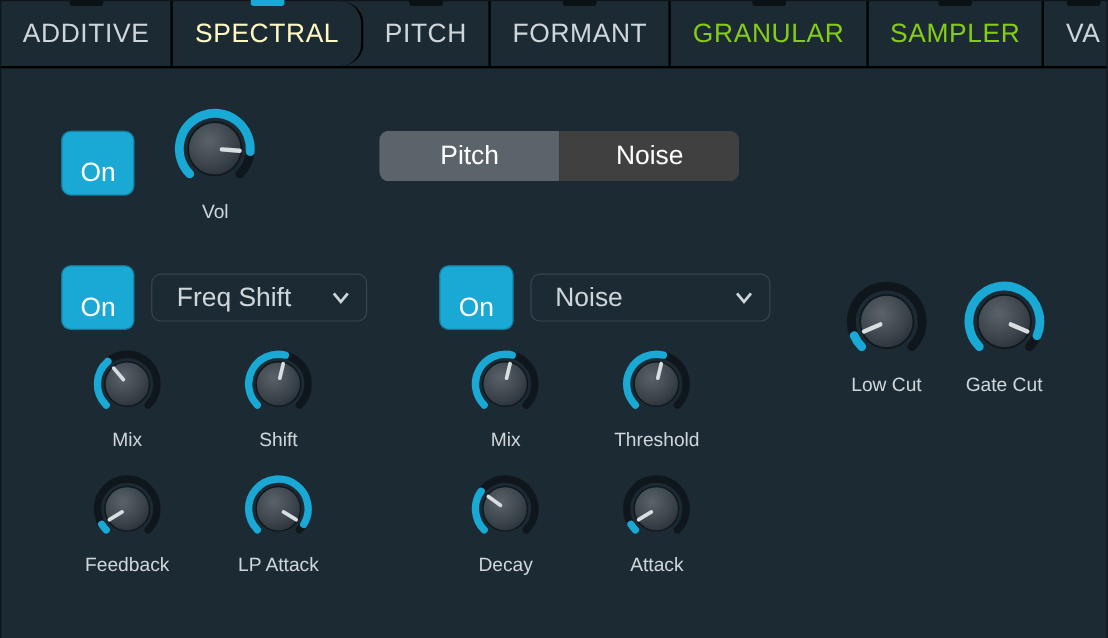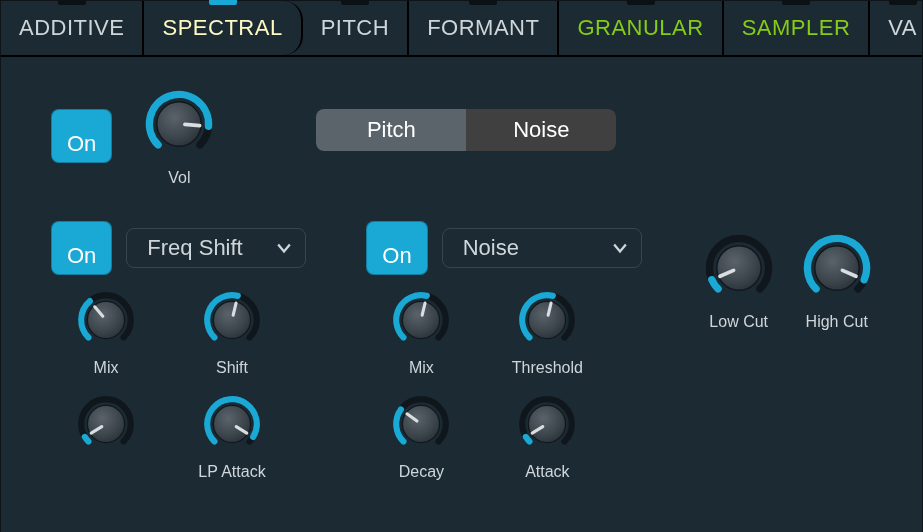--- a/index.html
+++ b/index.html
@@ -272,20 +272,21 @@
         <stop offset="70%" stop-color="#3a434a"></stop>
         <stop offset="100%" stop-color="#2a3238"></stop>
       </radialGradient>
     </defs>
     <path d="M 21.71572875253809 78.2842712474619 A 40 40 0 1 1 78.2842712474619 78.2842712474619" fill="none" stroke="#0f171c" stroke-width="10" stroke-linecap="round"></path>
     <path d="M 21.71572875253809 78.2842712474619 A 40 40 0 0 1 15.894393425836306 70.89994258863794" fill="none" stroke="#1aa8d4" stroke-width="10" stroke-linecap="round"></path>
     <circle cx="50" cy="50" r="30" fill="url(#kg)" stroke="#11181d" stroke-width="2"></circle>
     <line x1="43.17887868516726" y1="54.17998851772759" x2="26.126075398085415" y2="64.62995981204656" stroke="#d9dee1" stroke-width="5" stroke-linecap="round"></line>
   </svg>
               </div>
+              <div class="label">Feedback</div>
             </div>
           <div class="knob-wrap">
               <div class="knob">
   <svg viewBox="0 0 100 100">
     <defs>
       <radialGradient id="kg" cx="40%" cy="35%" r="70%">
         <stop offset="0%" stop-color="#5a636a"></stop>
         <stop offset="70%" stop-color="#3a434a"></stop>
         <stop offset="100%" stop-color="#2a3238"></stop>
       </radialGradient>
@@ -417,19 +418,19 @@
         <stop offset="70%" stop-color="#3a434a"></stop>
         <stop offset="100%" stop-color="#2a3238"></stop>
       </radialGradient>
     </defs>
     <path d="M 21.71572875253809 78.2842712474619 A 40 40 0 1 1 78.2842712474619 78.2842712474619" fill="none" stroke="#0f171c" stroke-width="10" stroke-linecap="round"></path>
     <path d="M 21.71572875253809 78.2842712474619 A 40 40 0 1 1 86.71018502735924 65.88591562539122" fill="none" stroke="#1aa8d4" stroke-width="10" stroke-linecap="round"></path>
     <circle cx="50" cy="50" r="30" fill="url(#kg)" stroke="#11181d" stroke-width="2"></circle>
     <line x1="57.34203700547185" y1="53.177183125078244" x2="75.69712951915147" y2="61.12014093777386" stroke="#d9dee1" stroke-width="5" stroke-linecap="round"></line>
   </svg>
             </div>
-            <div class="label">High Cut</div>
+            <div class="label">Gate Cut</div>
           </div>
       </div>
     </div>
 
   </div>
 </div>
 
 </body></html>

